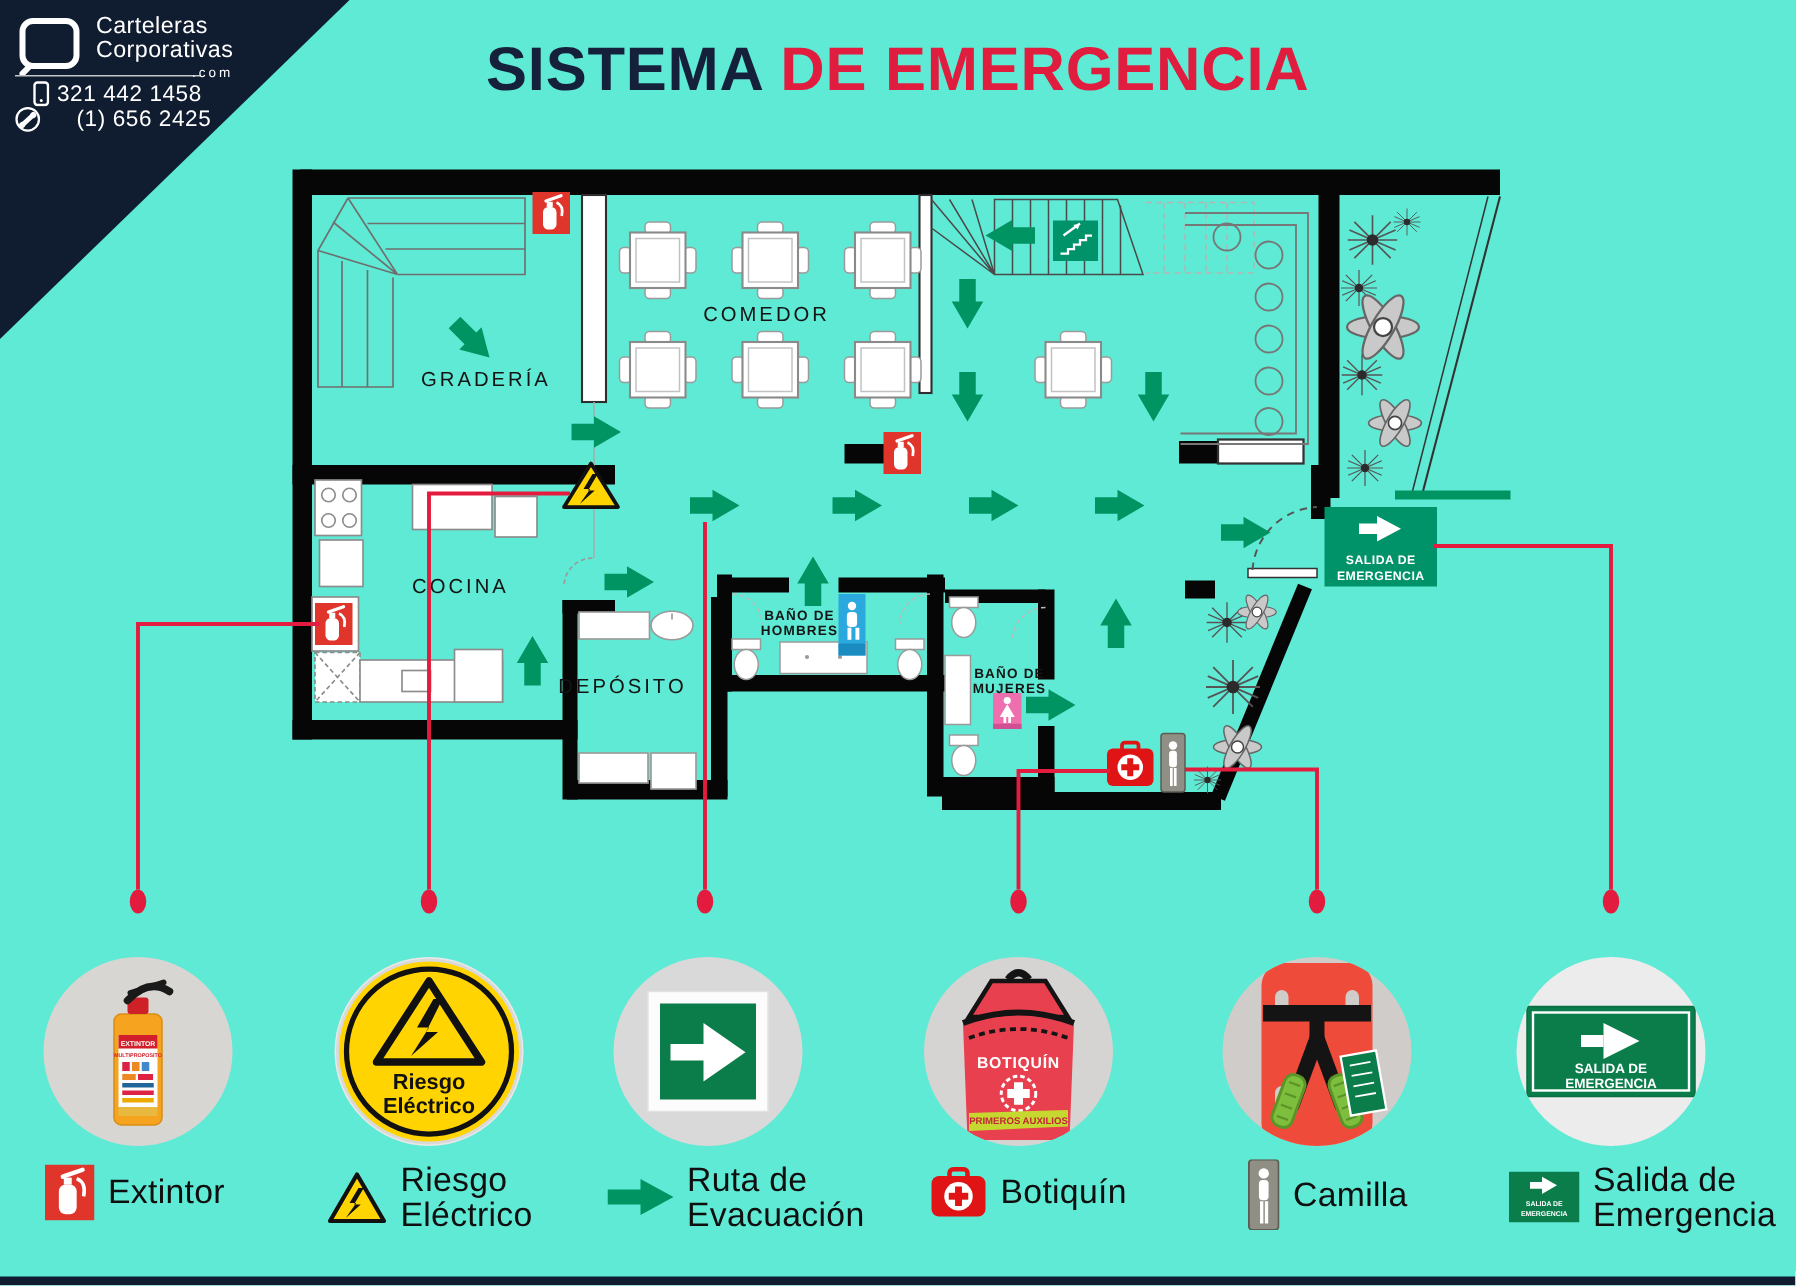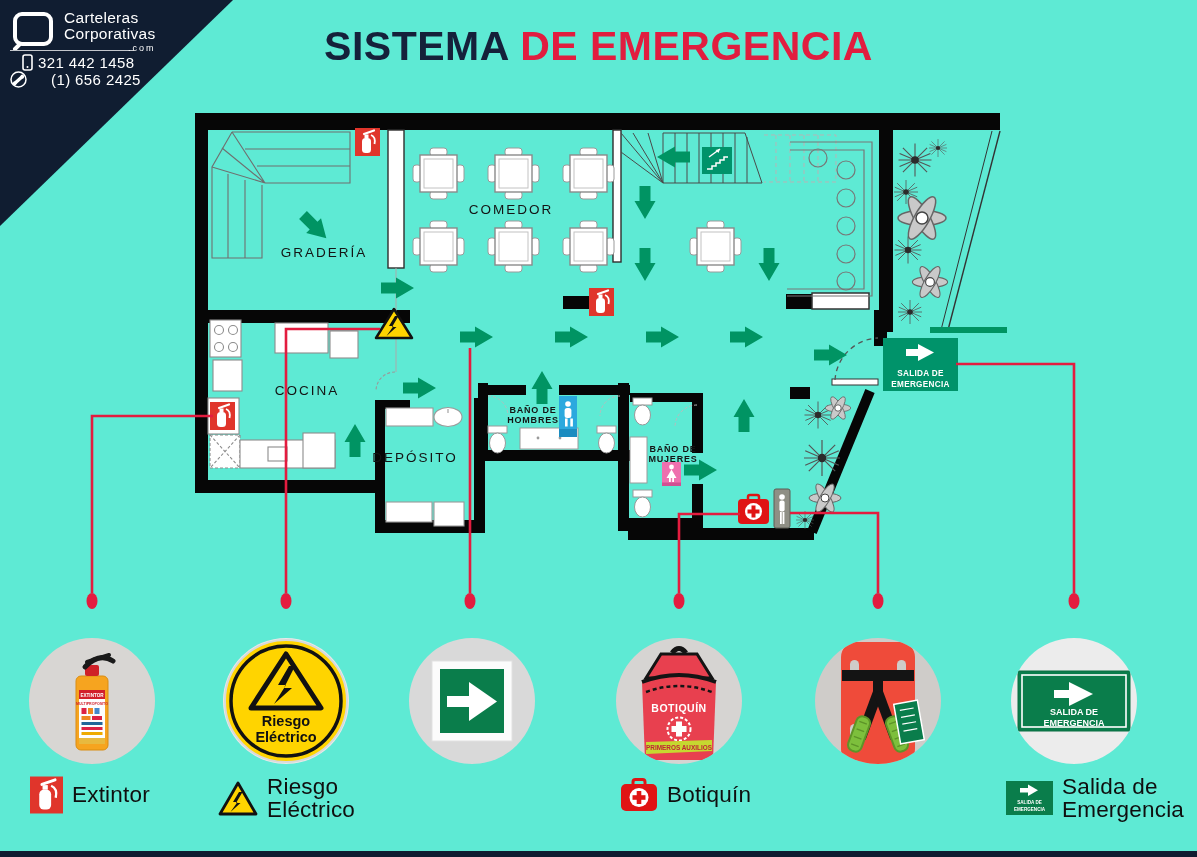--- a/index.html
+++ b/index.html
@@ -476,32 +476,49 @@
 
   <div class="cap" style="left:218px;top:775px">
     <svg width="40" height="37" viewBox="0 0 40 37">
       <path d="M20 3 L38 34 L2 34 Z" fill="#ffd400" stroke="#111" stroke-width="2.8" stroke-linejoin="round"></path>
       <path d="M21 12 l-6 10 h4.5 l-7 10 10 -9 h-4.5 l6.5 -11 z" fill="#111"></path>
     </svg>
     <div class="cap-label">Riesgo
 Eléctrico</div>
   </div>
 
+  <div class="cap" style="left:405px;top:775px">
+    <svg width="44" height="24" viewBox="0 0 44 24">
+      <path d="M0,7 L22,7 L22,0 L44,12 L22,24 L22,17 L0,17 Z" fill="#009463"></path>
+    </svg>
+    <div class="cap-label">Ruta de
+Evacuación</div>
+  </div>
 
   <div class="cap" style="left:620px;top:778px">
     <svg width="38" height="34" viewBox="0 0 38 34">
       <rect x="13" y="1.5" width="12" height="8" rx="2.5" fill="none" stroke="#e01414" stroke-width="3"></rect>
       <rect x="1" y="6" width="36" height="27" rx="5" fill="#e01414"></rect>
       <circle cx="19" cy="19.5" r="9.5" fill="#fff"></circle>
       <rect x="16.7" y="13" width="4.6" height="13" fill="#e01414"></rect>
       <rect x="12.5" y="17.2" width="13" height="4.6" fill="#e01414"></rect>
     </svg>
     <div class="cap-label">Botiquín</div>
   </div>
 
+  <div class="cap" style="left:832px;top:773px">
+    <svg width="21" height="47" viewBox="0 0 16 38">
+      <rect width="16" height="38" rx="2" fill="#8f8f85" stroke="#5c5c54"></rect>
+      <circle cx="8" cy="7.5" r="2.8" fill="#fff"></circle>
+      <rect x="5.4" y="11" width="5.2" height="11" rx="2" fill="#fff"></rect>
+      <rect x="6" y="22.5" width="1.8" height="12" fill="#fff"></rect>
+      <rect x="8.6" y="22.5" width="1.8" height="12" fill="#fff"></rect>
+    </svg>
+    <div class="cap-label">Camilla</div>
+  </div>
 
   <div class="cap" style="left:1006px;top:775px">
     <svg width="47" height="34" viewBox="0 0 47 34">
       <rect width="47" height="34" fill="#0a7d4b"></rect>
       <rect x="14" y="7" width="8" height="4.5" fill="#fff"></rect>
       <path d="M22 3.5 L32 9.2 L22 15 Z" fill="#fff"></path>
       <text x="23.5" y="23" text-anchor="middle" font-size="4.6" font-weight="bold" fill="#fff">SALIDA DE</text>
       <text x="23.5" y="29.5" text-anchor="middle" font-size="4.6" font-weight="bold" fill="#fff">EMERGENCIA</text>
     </svg>
     <div class="cap-label">Salida de

